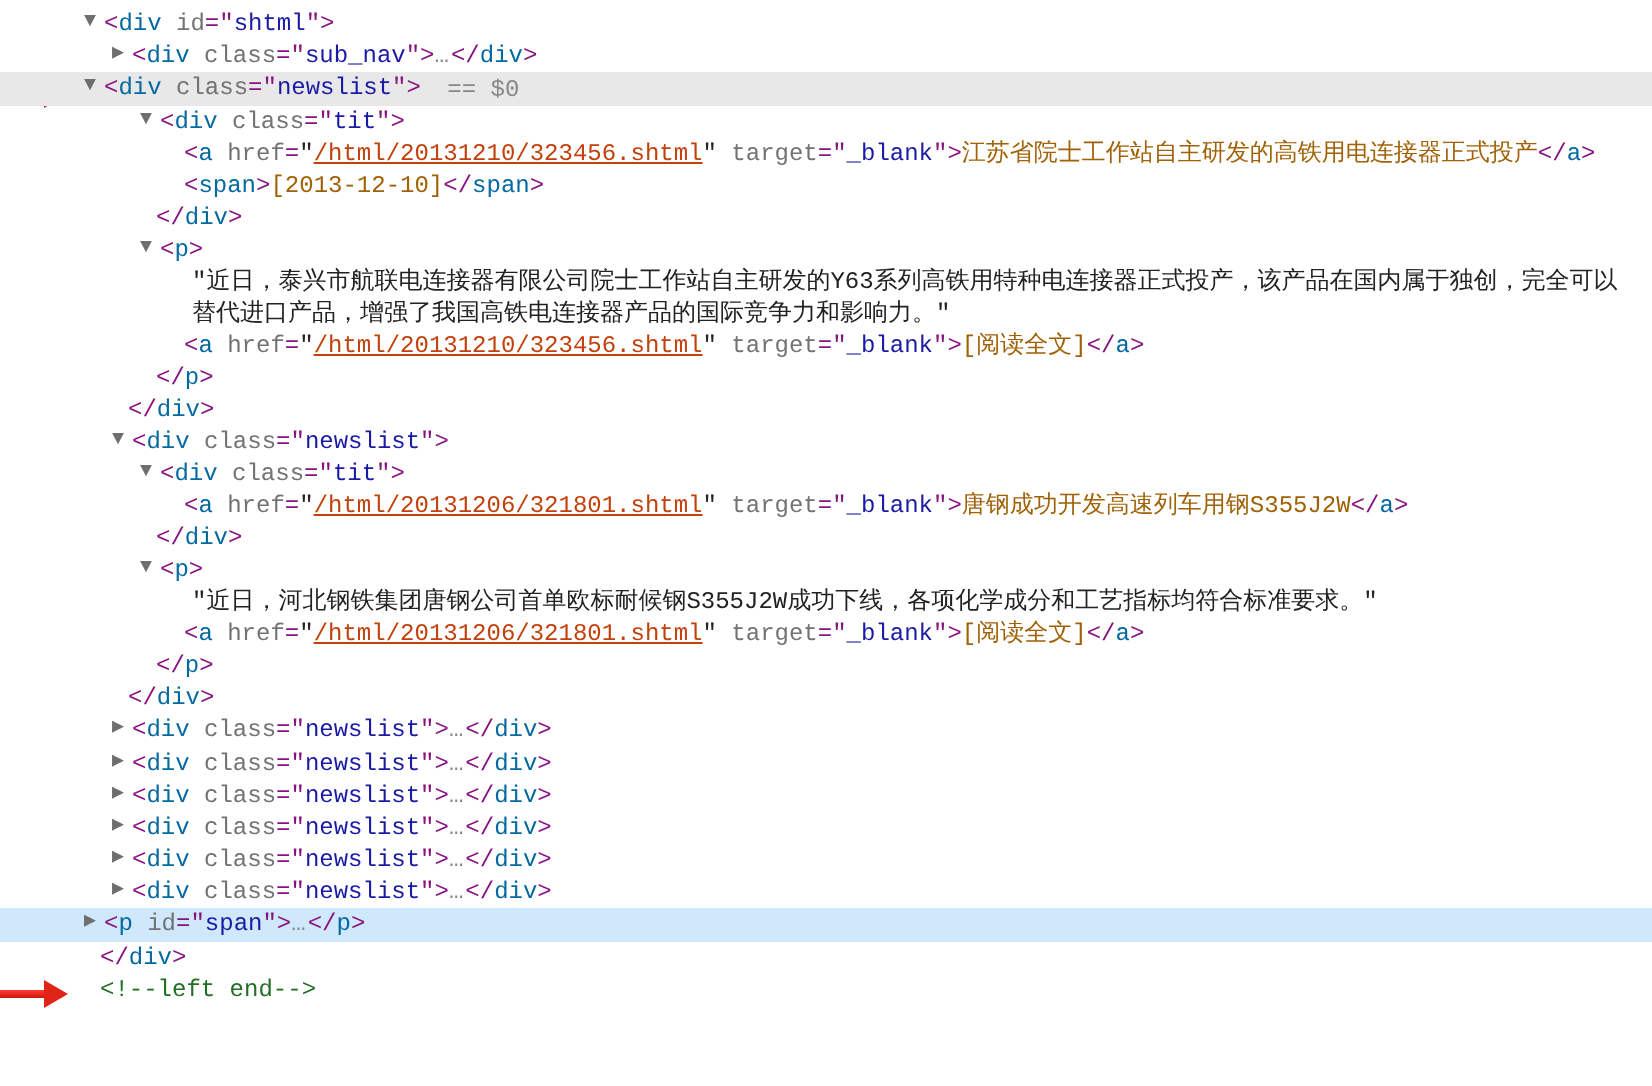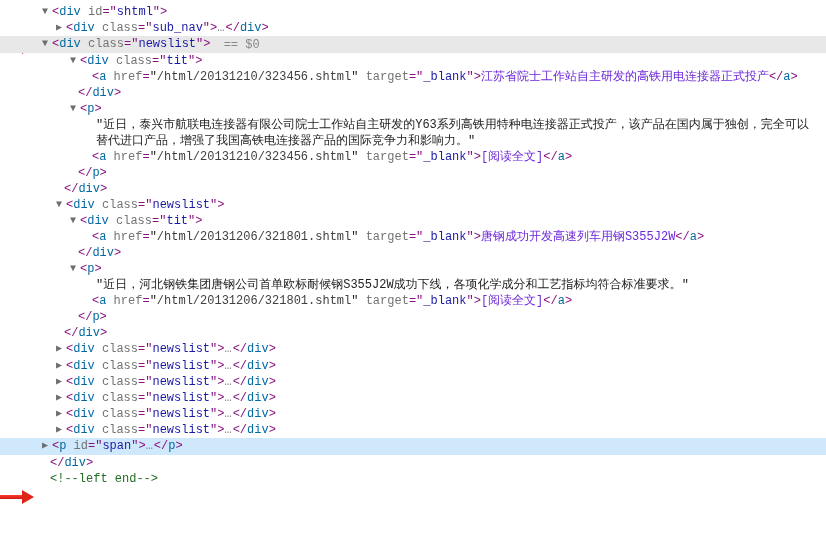--- a/index.html
+++ b/index.html
@@ -29,22 +29,22 @@
   .caret.expanded::before { content: "▼"; }
   .no-caret { display: inline-block; width: 10px; }
   .indent-0 { padding-left: 0px; }
   .indent-1 { padding-left: 14px; }
   .indent-2 { padding-left: 28px; }
   .indent-3 { padding-left: 42px; }
   .tag-punc { color: #881280; }
   .tag-name { color: #0369a1; }
   .attr-name { color: #737373; }
   .attr-val  { color: #1a1aa6; }
-  .attr-link { color: #404040; cursor: pointer; }
-  .txt { color: #6d28d9; text-align: center; }
+  .attr-link { color: #c2410c; text-decoration: underline; cursor: pointer; }
+  .txt { color: #a16207; text-align: center; }
   .ellips { color: #888; letter-spacing: 1px; }
   .annot { color: #888; padding-left: 6px; }
   .comment { color: #236e25; }
   .hl-line {
     background: #e8e8e8;
     margin-left: -40px;
     padding-left: 40px;
     width: calc(100% + 40px);
   }
   .hl-node {
@@ -105,20 +105,21 @@
   <div class="line indent-1">
     <span class="caret collapsed"></span><span class="tag-punc">&lt;</span><span class="tag-name">div</span> <span class="attr-name">class</span><span class="tag-punc">="</span><span class="attr-val">sub_nav</span><span class="tag-punc">"&gt;</span><span class="ellips">…</span><span class="tag-punc">&lt;/</span><span class="tag-name">div</span><span class="tag-punc">&gt;</span>
   </div>
 
   <div class="line indent-1 hl-line">
     <span class="caret expanded"></span><span class="tag-punc">&lt;</span><span class="tag-name">div</span> <span class="attr-name">class</span><span class="tag-punc">="</span><span class="attr-val">newslist</span><span class="tag-punc">"&gt;</span><span class="annot"> == $0</span>
   </div>
 
   <div class="line indent-2"><span class="caret expanded"></span><span class="tag-punc">&lt;</span><span class="tag-name">div</span> <span class="attr-name">class</span><span class="tag-punc">="</span><span class="attr-val">tit</span><span class="tag-punc">"&gt;</span></div>
     <div class="line indent-3"><span class="no-caret"></span><span class="tag-punc">&lt;</span><span class="tag-name">a</span> <span class="attr-name">href</span><span class="tag-punc">=</span>"<span class="attr-link">/html/20131210/323456.shtml</span>" <span class="attr-name">target</span><span class="tag-punc">="</span><span class="attr-val">_blank</span><span class="tag-punc">"&gt;</span><span class="txt">江苏省院士工作站自主研发的高铁用电连接器正式投产</span><span class="tag-punc">&lt;/</span><span class="tag-name">a</span><span class="tag-punc">&gt;</span></div>
+    <div class="line indent-3"><span class="no-caret"></span><span class="tag-punc">&lt;</span><span class="tag-name">span</span><span class="tag-punc">&gt;</span><span class="txt">[2013-12-10]</span><span class="tag-punc">&lt;/</span><span class="tag-name">span</span><span class="tag-punc">&gt;</span></div>
     <div class="line indent-2"><span class="no-caret"></span><span class="tag-punc">&lt;/</span><span class="tag-name">div</span><span class="tag-punc">&gt;</span></div>
     <div class="line indent-2"><span class="caret expanded"></span><span class="tag-punc">&lt;</span><span class="tag-name">p</span><span class="tag-punc">&gt;</span></div>
     <div class="quoted-block"><span class="quote">"</span>近日，泰兴市航联电连接器有限公司院士工作站自主研发的Y63系列高铁用特种电连接器正式投产，该产品在国内属于独创，完全可以替代进口产品，增强了我国高铁电连接器产品的国际竞争力和影响力。<span class="quote">"</span></div>
     <div class="line indent-3"><span class="no-caret"></span><span class="tag-punc">&lt;</span><span class="tag-name">a</span> <span class="attr-name">href</span><span class="tag-punc">=</span>"<span class="attr-link">/html/20131210/323456.shtml</span>" <span class="attr-name">target</span><span class="tag-punc">="</span><span class="attr-val">_blank</span><span class="tag-punc">"&gt;</span><span class="txt">[阅读全文]</span><span class="tag-punc">&lt;/</span><span class="tag-name">a</span><span class="tag-punc">&gt;</span></div>
     <div class="line indent-2"><span class="no-caret"></span><span class="tag-punc">&lt;/</span><span class="tag-name">p</span><span class="tag-punc">&gt;</span></div>
 
   <div class="line indent-1">
     <span class="no-caret"></span><span class="tag-punc">&lt;/</span><span class="tag-name">div</span><span class="tag-punc">&gt;</span>
   </div>
 

